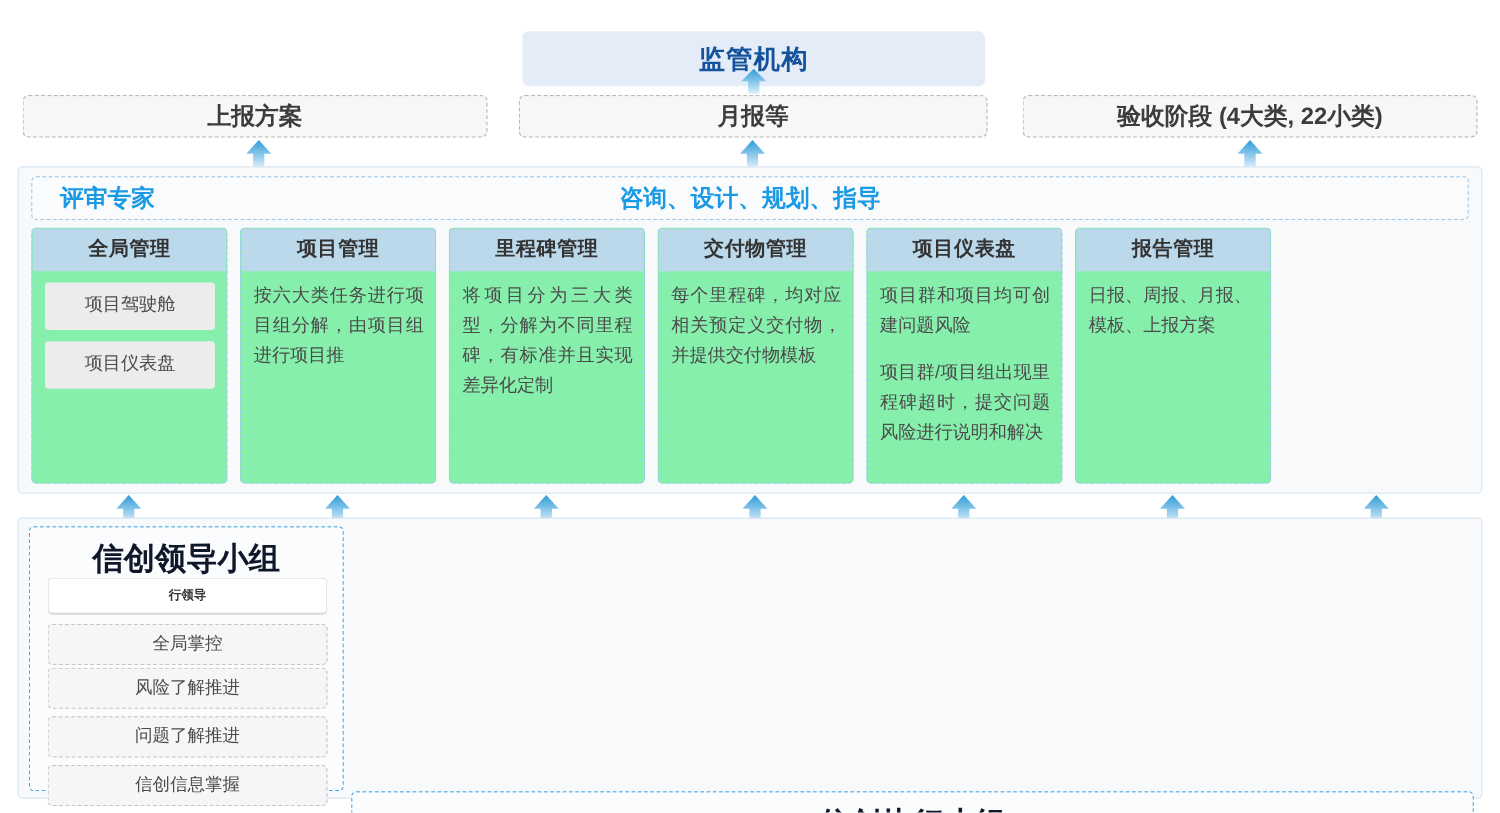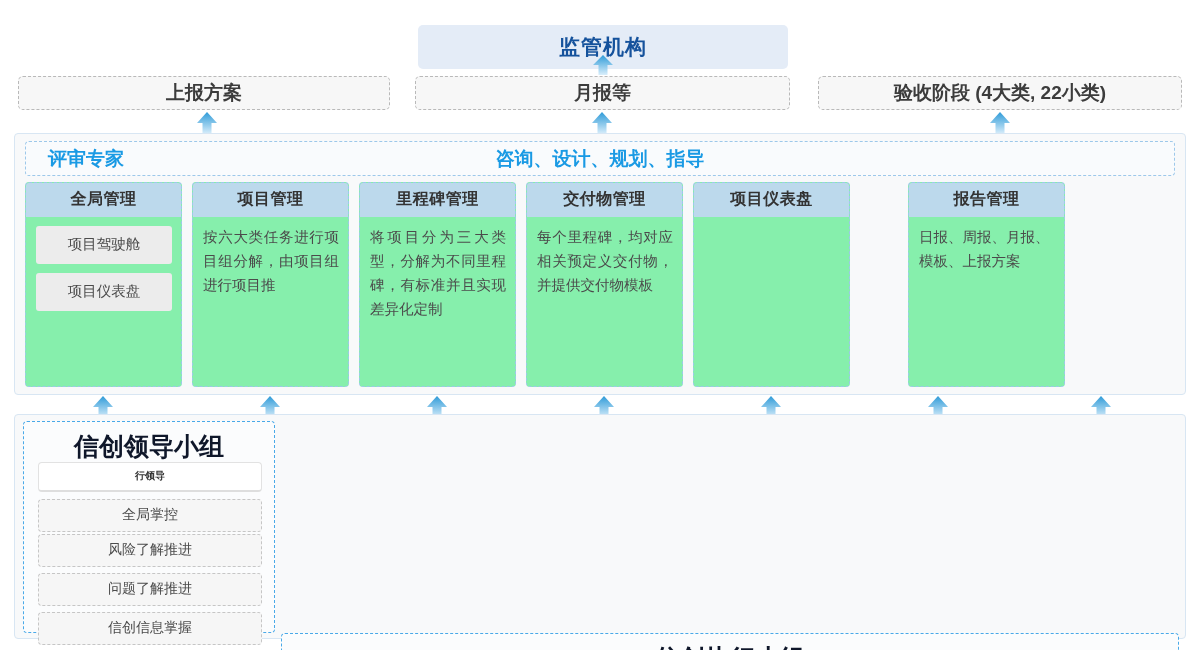--- a/index.html
+++ b/index.html
@@ -245,23 +245,27 @@
 
     <div class="mgmt-col abs" style="left:511px; top:48px; width:157px; height:205px;">
       <div class="mgmt-head">交付物管理</div>
       <div class="mgmt-body">
         <p>每个里程碑，均对应相关预定义交付物，并提供交付物模板</p>
       </div>
     </div>
 
     <div class="mgmt-col abs" style="left:678px; top:48px; width:157px; height:205px;">
       <div class="mgmt-head">项目仪表盘</div>
-    </div>
-
-    <div class="mgmt-col abs" style="left:845px; top:48px; width:157px; height:205px;margin-left:48px;">
+      <div class="mgmt-body">
+        <p>项目群和项目均可创建问题风险</p>
+        <p>项目群/项目组出现里程碑超时，提交问题风险进行说明和解决</p>
+      </div>
+    </div>
+
+    <div class="mgmt-col abs" style="left:845px; top:48px; width:157px; height:205px;">
       <div class="mgmt-head">报告管理</div>
       <div class="mgmt-body plain">
         <p>日报、周报、月报、模板、上报方案</p>
       </div>
     </div>
 
   </div>
 
   <div class="arrow" style="left:92px; top:396px; height:22px;">
     <svg width="22" height="22" viewBox="0 0 22 22">

